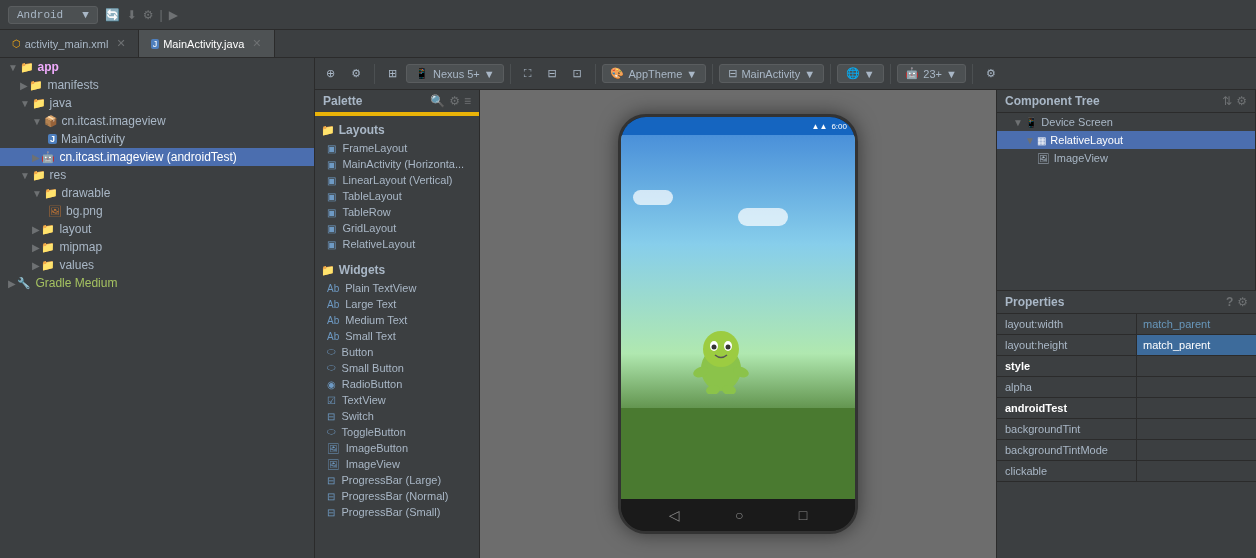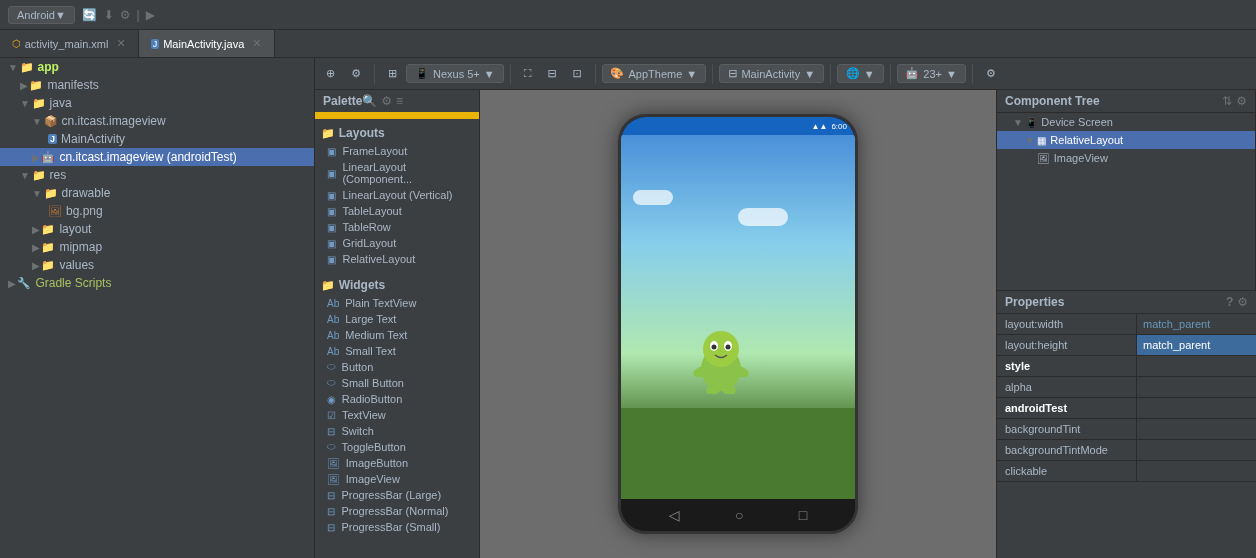--- a/index.html
+++ b/index.html
@@ -2,21 +2,21 @@
 <html><head>
   <meta charset="utf-8">
   <style>
     * { box-sizing: border-box; margin: 0; padding: 0; }
     body { font-family: 'Segoe UI', Arial, sans-serif; font-size: 12px; background: #3c3f41; color: #a9b7c6; overflow: hidden; }
 
     .app-container { display: flex; flex-direction: column; width: 1256px; height: 558px; }
 
     
     .top-bar { display: flex; align-items: center; background: #3c3f41; border-bottom: 1px solid #2b2b2b; height: 30px; padding: 0 8px; gap: 8px; flex-shrink: 0; }
-    .top-bar-android { background: #4c5052; border: 1px solid #5a5d5f; border-radius: 3px; padding: 2px 8px; font-size: 11px; color: #a9b7c6; display: flex; align-items: center; gap: 0; }
+    .top-bar-android { background: #4c5052; border: 1px solid #5a5d5f; border-radius: 3px; padding: 2px 8px; font-size: 11px; color: #a9b7c6; display: flex; align-items: center; gap: 19px; font-family: Liberation Mono, monospace; }
     .top-bar-icons { display: flex; gap: 6px; align-items: center; color: #6e7173; }
 
     
     .tabs-row { display: flex; align-items: center; background: #3c3f41; border-bottom: 1px solid #2b2b2b; height: 28px; flex-shrink: 0; }
     .tab { display: flex; align-items: center; padding: 4px 12px; font-size: 11px; color: #a9b7c6; border-right: 1px solid #2b2b2b; cursor: pointer; gap: 4px; height: 100%; }
     .tab.active { background: #4e5254; color: #ffffff; }
 
     
     .main-content { display: flex; flex: 1; overflow: hidden; }
 
@@ -40,21 +40,21 @@
 
     .toolbar-row { display: flex; align-items: center; background: #3c3f41; border-bottom: 1px solid #2b2b2b; height: 32px; padding: 0 4px; gap: 2px; flex-shrink: 0; }
     .toolbar-btn { background: none; border: 1px solid transparent; border-radius: 2px; color: #a9b7c6; padding: 2px 6px; cursor: pointer; font-size: 11px; display: flex; align-items: center; gap: 3px; }
     .toolbar-separator { width: 1px; height: 20px; background: #4c5052; margin: 0 4px; }
     .toolbar-dropdown { background: #4c5052; border: 1px solid #5a5d5f; border-radius: 3px; color: #a9b7c6; padding: 2px 8px; font-size: 11px; display: flex; align-items: center; gap: 4px; cursor: pointer; }
 
     .content-row { display: flex; flex: 1; overflow: hidden; }
 
     
     .palette-panel { width: 165px; background: #3c3f41; border-right: 1px solid #2b2b2b; overflow-y: auto; flex-shrink: 0; }
-    .palette-header { display: flex; align-items: center; justify-content: flex-start; padding: 4px 8px; border-bottom: 7px solid #eab308; }
+    .palette-header { display: flex; align-items: center; justify-content: space-between; padding: 4px 8px; border-bottom: 4px solid #eab308; }
     .palette-title { font-size: 12px; font-weight: bold; color: #a9b7c6; }
     .palette-section { padding: 4px 0; }
     .palette-section-header { display: flex; align-items: center; padding: 3px 6px; font-weight: bold; color: #a9b7c6; cursor: pointer; }
     .palette-section-icon { color: #e8a317; margin-right: 4px; font-size: 11px; }
     .palette-item { display: flex; align-items: center; padding: 2px 12px; cursor: pointer; font-size: 11px; color: #a9b7c6; }
     .palette-item-icon { margin-right: 6px; font-size: 10px; color: #6e9ac4; }
 
     
     .preview-area { flex: 1; background: #6d6d6d; display: flex; align-items: center; justify-content: center; overflow: hidden; position: relative; }
     .phone-frame { width: 240px; height: 420px; background: #1a1a1a; border-radius: 28px; border: 3px solid #333; position: relative; overflow: hidden; box-shadow: 0 0 20px rgba(0,0,0,0.5); }
@@ -125,21 +125,21 @@
     </div>
   </div>
 
   <div class="main-content">
 
     <div class="file-tree">
 
       <div class="tree-item tree-indent-1">
         <span class="arrow">▼</span>
         <span class="folder-icon tree-icon">📁</span>
-        <span class="tree-label" style="font-weight:bold; color:#bef264;">app</span>
+        <span class="tree-label" style="font-weight:bold; color:#f0abfc;">app</span>
       </div>
 
       <div class="tree-item tree-indent-2">
         <span class="arrow">▶</span>
         <span class="folder-icon tree-icon">📁</span>
         <span class="tree-label">manifests</span>
       </div>
 
       <div class="tree-item tree-indent-2">
         <span class="arrow">▼</span>
@@ -197,21 +197,21 @@
 
       <div class="tree-item tree-indent-3">
         <span class="arrow">▶</span>
         <span class="folder-icon tree-icon">📁</span>
         <span class="tree-label">values</span>
       </div>
 
       <div class="tree-item tree-indent-1">
         <span class="arrow">▶</span>
         <span class="tree-icon gradle-icon">🔧</span>
-        <span class="tree-label" style="color:#a5c261;">Gradle Scripts</span>
+        <span class="tree-label" style="color:#a5c261;">Gradle Medium</span>
       </div>
     </div>
 
     <div class="right-area">
 
       <div class="toolbar-row">
         <button class="toolbar-btn">⊕</button>
         <button class="toolbar-btn">⚙</button>
         <div class="toolbar-separator"></div>
         <button class="toolbar-btn">⊞</button>
@@ -266,21 +266,21 @@
             <div class="palette-section-header">
               <span class="palette-section-icon">📁</span>
               <span>Layouts</span>
             </div>
             <div class="palette-item">
               <span class="palette-item-icon">▣</span>
               <span>FrameLayout</span>
             </div>
             <div class="palette-item">
               <span class="palette-item-icon">▣</span>
-              <span>LinearLayout (Component...</span>
+              <span>MainActivity (Horizonta...</span>
             </div>
             <div class="palette-item">
               <span class="palette-item-icon">▣</span>
               <span>LinearLayout (Vertical)</span>
             </div>
             <div class="palette-item">
               <span class="palette-item-icon">▣</span>
               <span>TableLayout</span>
             </div>
             <div class="palette-item">

